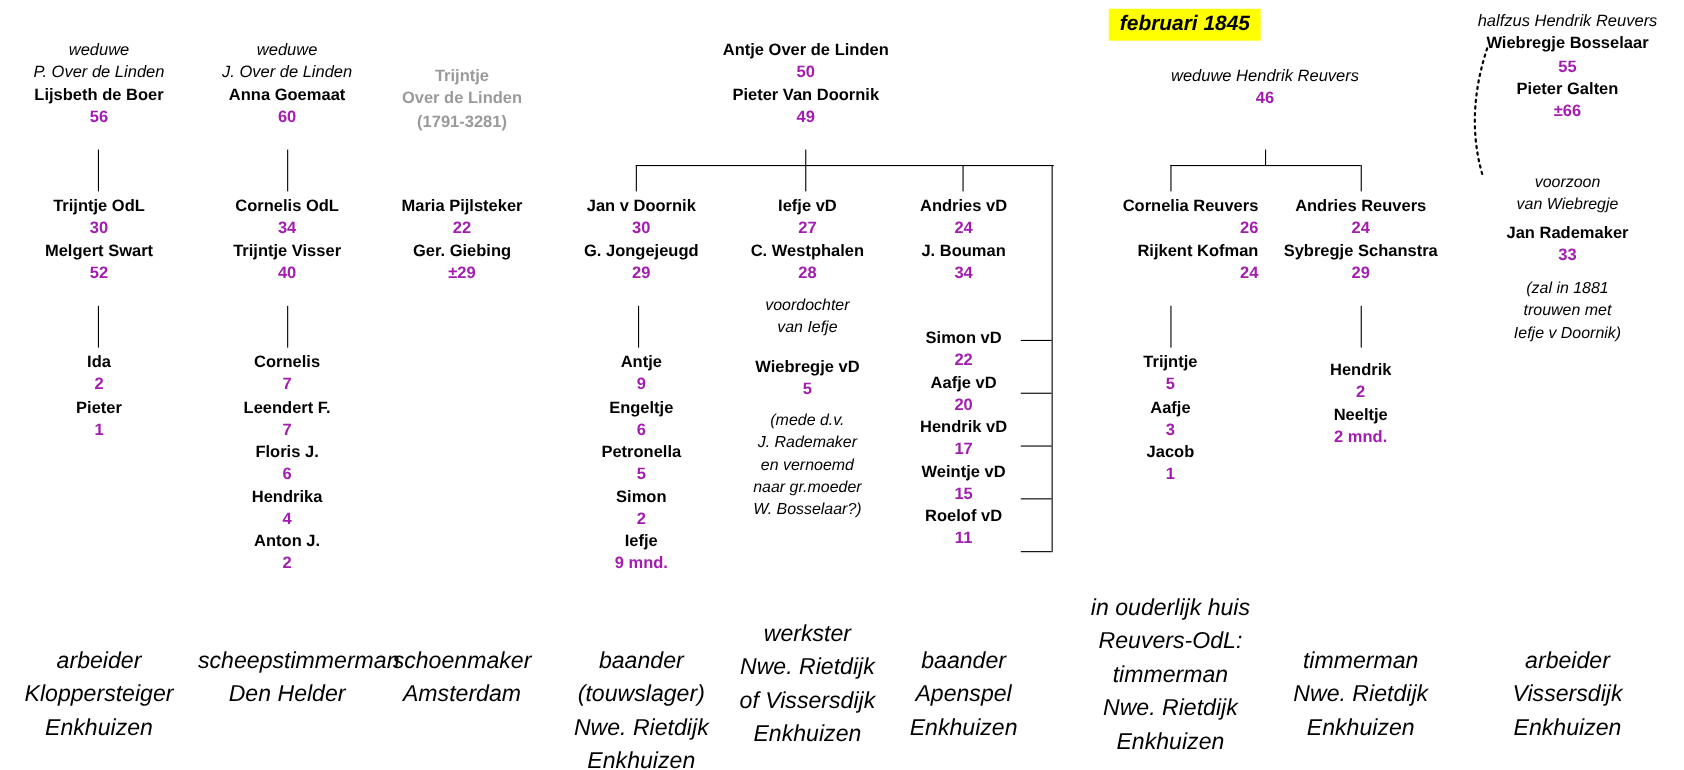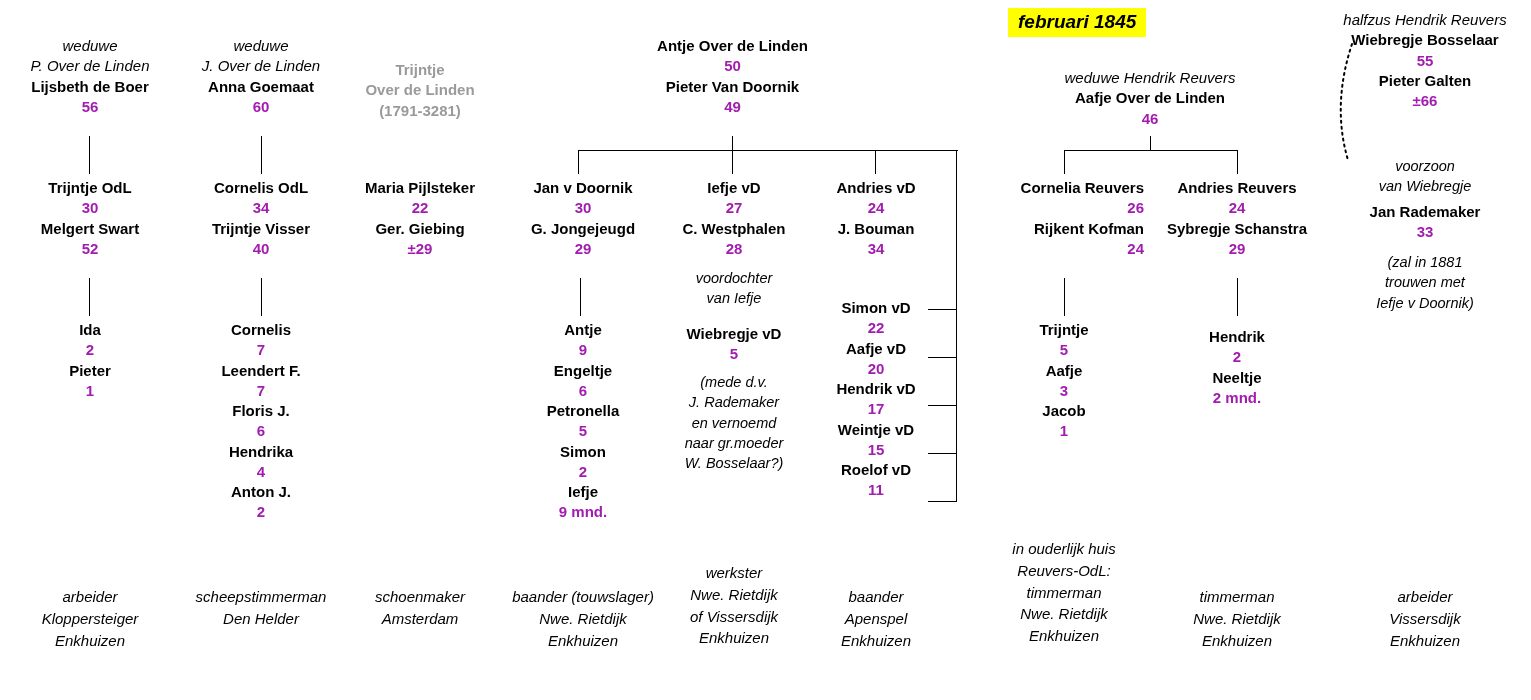--- a/index.html
+++ b/index.html
@@ -44,21 +44,21 @@
     font-style: italic;
     font-weight: bold;
     font-size: 19px;
     padding: 3px 10px 4px 10px;
     white-space: nowrap;
   }
   .foot {
     position: absolute;
     text-align: center;
     font-style: italic;
-    font-size: 15px;
+    font-size: 21px;
     line-height: 1.45;
   }
   .note {
     position: absolute;
     text-align: center;
     font-style: italic;
     font-size: 14.5px;
     line-height: 1.4;
   }
   .dotted-svg {
@@ -247,23 +247,22 @@
   <div class="tick" style="left:928px; top:357px; width:28px;"></div>
   <div class="tick" style="left:928px; top:405px; width:28px;"></div>
   <div class="tick" style="left:928px; top:453px; width:28px;"></div>
   <div class="tick" style="left:928px; top:501px; width:28px;"></div>
   <div class="foot" style="left:800px; top:586px; width:152px;">
     <div>baander</div>
     <div>Apenspel</div>
     <div>Enkhuizen</div>
   </div>
 
-  <div class="node" style="left:1000px; top:60px; width:300px;margin-top:8px;">
+  <div class="node" style="left:1000px; top:60px; width:300px;">
     <div class="ital">weduwe Hendrik Reuvers</div>
-    <div class="bold">Aafje Over de Linden</div>
     <div class="num">46</div>
   </div>
   <div class="vline" style="left:1150px; top:136px; height:14px;"></div>
   <div class="hline" style="left:1064px; top:150px; width:173px;"></div>
   <div class="vline" style="left:1064px; top:150px; height:24px;"></div>
   <div class="vline" style="left:1237px; top:150px; height:24px;"></div>
 
   <div class="node" style="left:984px; top:178px; width:160px;text-align:right;">
     <div class="bold">Cornelia Reuvers</div>
     <div class="num">26</div>

